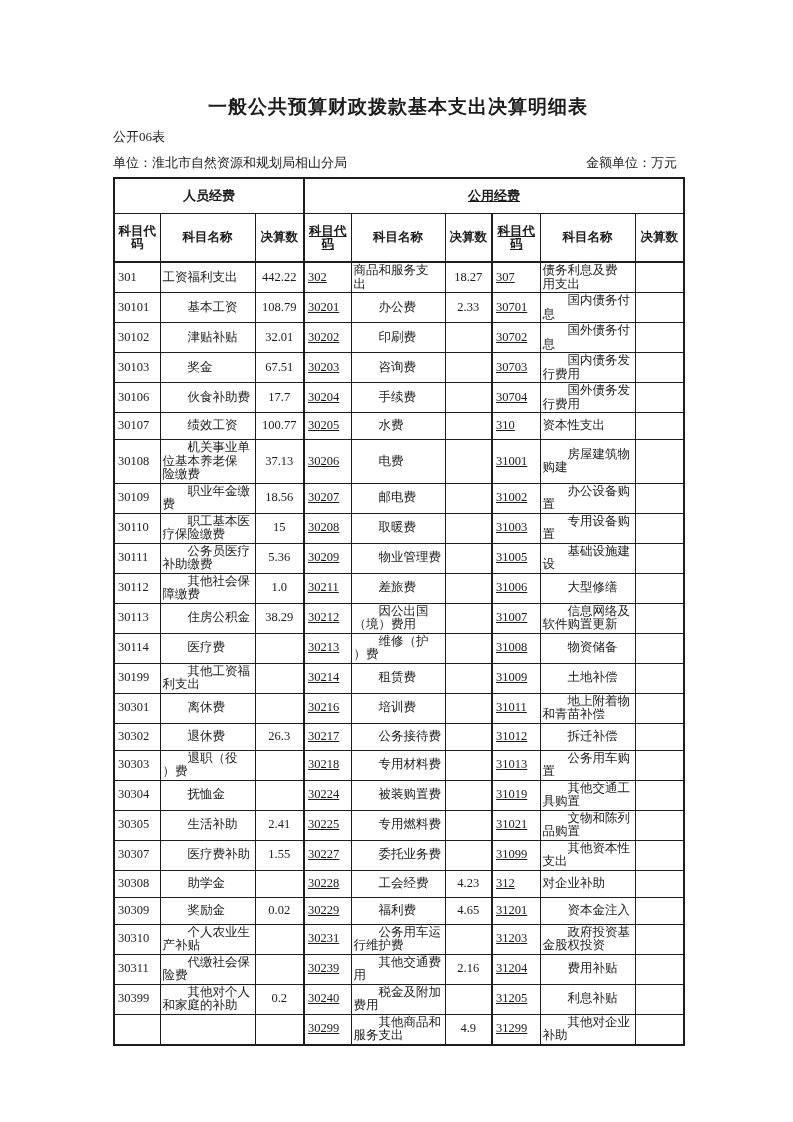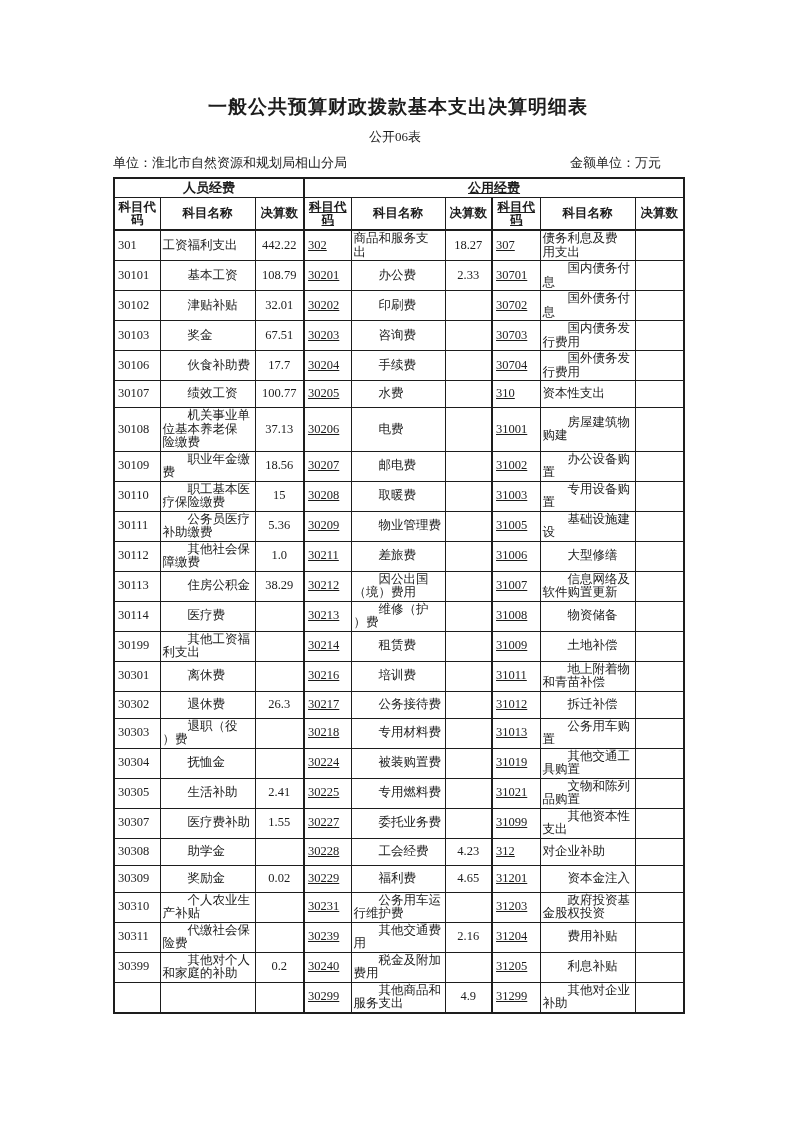--- a/index.html
+++ b/index.html
@@ -24,50 +24,50 @@
     line-height: 22px;
     font-weight: bold;
     text-align: center;
     font-family: "Liberation Sans", "DejaVu Sans", sans-serif;
     letter-spacing: 1px;
     white-space: nowrap;
   }
   .table-no {
     margin-top: 10px;
     padding-right: 6px;
-    text-align: center;
+    text-align: left;
     font-size: 13px;
     line-height: 17px;
   }
   .meta-row {
     display: flex;
     justify-content: space-between;
     align-items: baseline;
-    margin: 9px 16px 6px 0;
+    margin: 9px 0 6px 0;
     font-size: 13px;
     line-height: 17px;
   }
   .meta-row .amount-unit { padding-right: 6px; }
 
   table.fin {
     border-collapse: collapse;
     table-layout: fixed;
     width: 570px;
     border: 2px solid #1d1d1d;
   }
   table.fin th, table.fin td {
     border: 1px solid #1d1d1d;
     overflow: hidden;
     vertical-align: middle;
   }
   table.fin thead th {
     font-family: "Liberation Sans", "DejaVu Sans", sans-serif;
     font-weight: bold;
     text-align: center;
-    padding: 0 1px;
+    padding: 8px 1px;
   }
   table.fin thead tr.groups th {
     height: 17px;
     font-size: 13px;
   }
   table.fin thead tr.cols th {
     height: 31px;
     font-size: 12.5px;
     line-height: 13px;
     white-space: pre-line;

